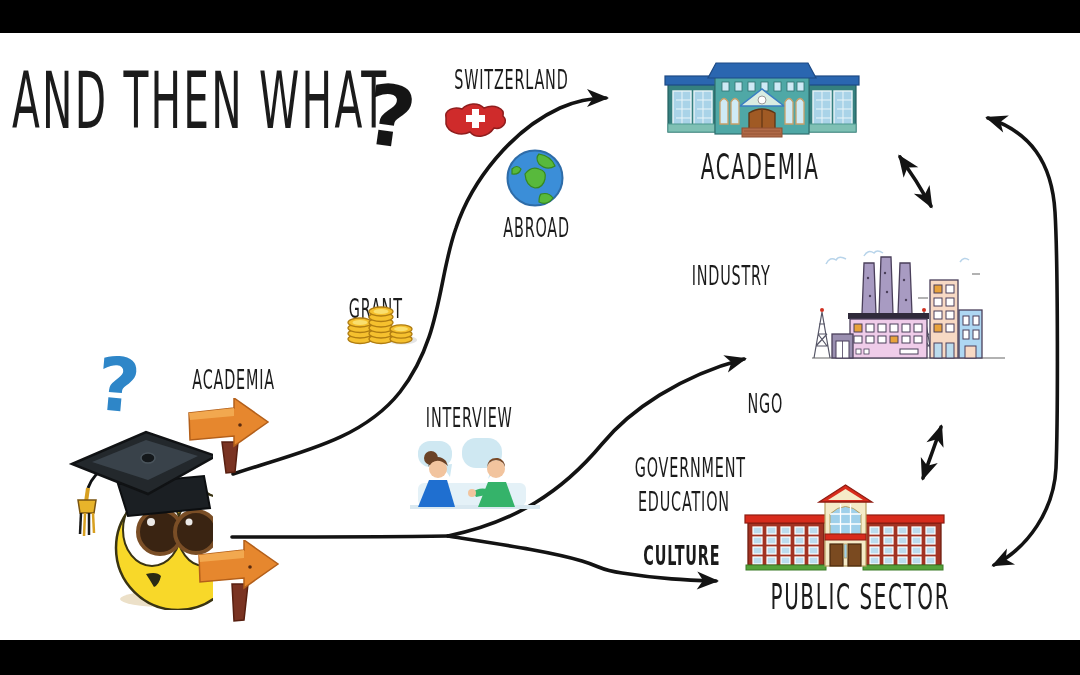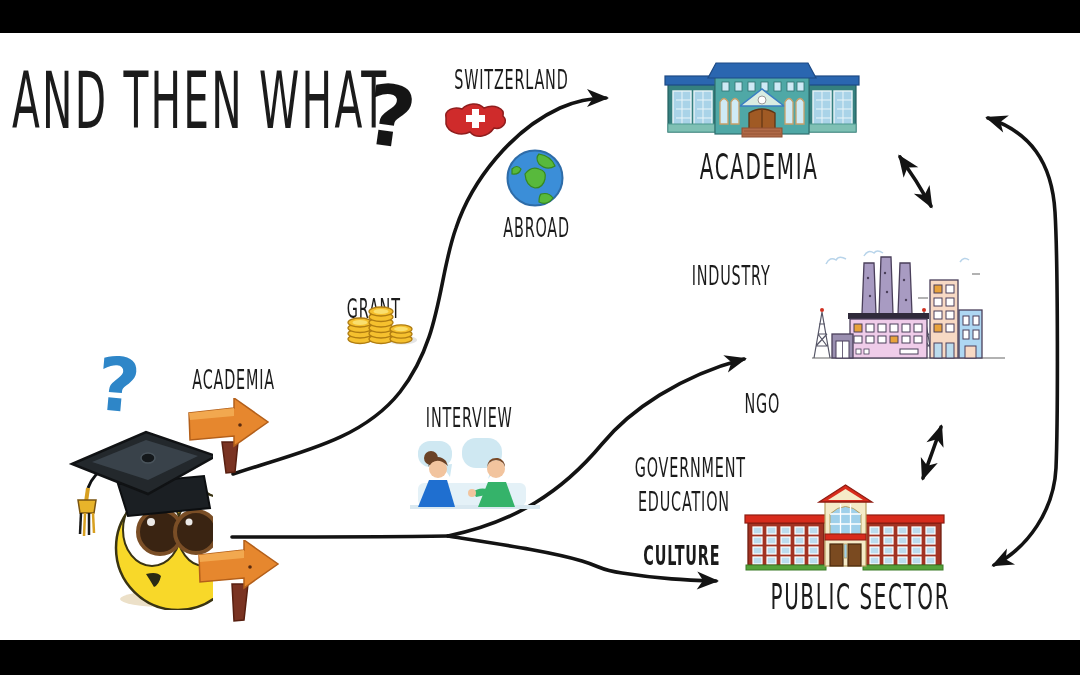--- a/index.html
+++ b/index.html
@@ -9,21 +9,21 @@
   #bar-top{top:0;height:33px;}
   #bar-bottom{top:640px;height:35px;}
   .abs{position:absolute;}
   
   .hw{display:inline-block;transform:scale(0.80,1.45);transform-origin:center top;
       font-family:"DejaVu Sans",sans-serif;color:#1b1b1b;letter-spacing:1px;white-space:nowrap;}
   .hw-left{transform-origin:left top;}
   .hw-right{transform-origin:right top;}
   .lbl{font-size:18px;}
   .lbl-big{font-size:25px;letter-spacing:2px;}
-  .center{text-align:left;}
+  .center{text-align:center;}
   .right{text-align:center;}
   #title{left:12px;top:56px;width:420px;}
   #title .hw{font-size:55px;transform:scale(0.74,1.42);transform-origin:left top;letter-spacing:3px;}
   #title-qmark{left:366px;top:68px;font-size:84px;font-weight:bold;color:#151515;
                transform:rotate(8deg);}
   #thought-qmark{left:97px;top:342px;font-size:74px;font-weight:bold;color:#2e86c8;
                transform:rotate(5deg);}
   svg{display:block;}
   #arrow-layer{left:0;top:0;pointer-events:none;}
 </style>

